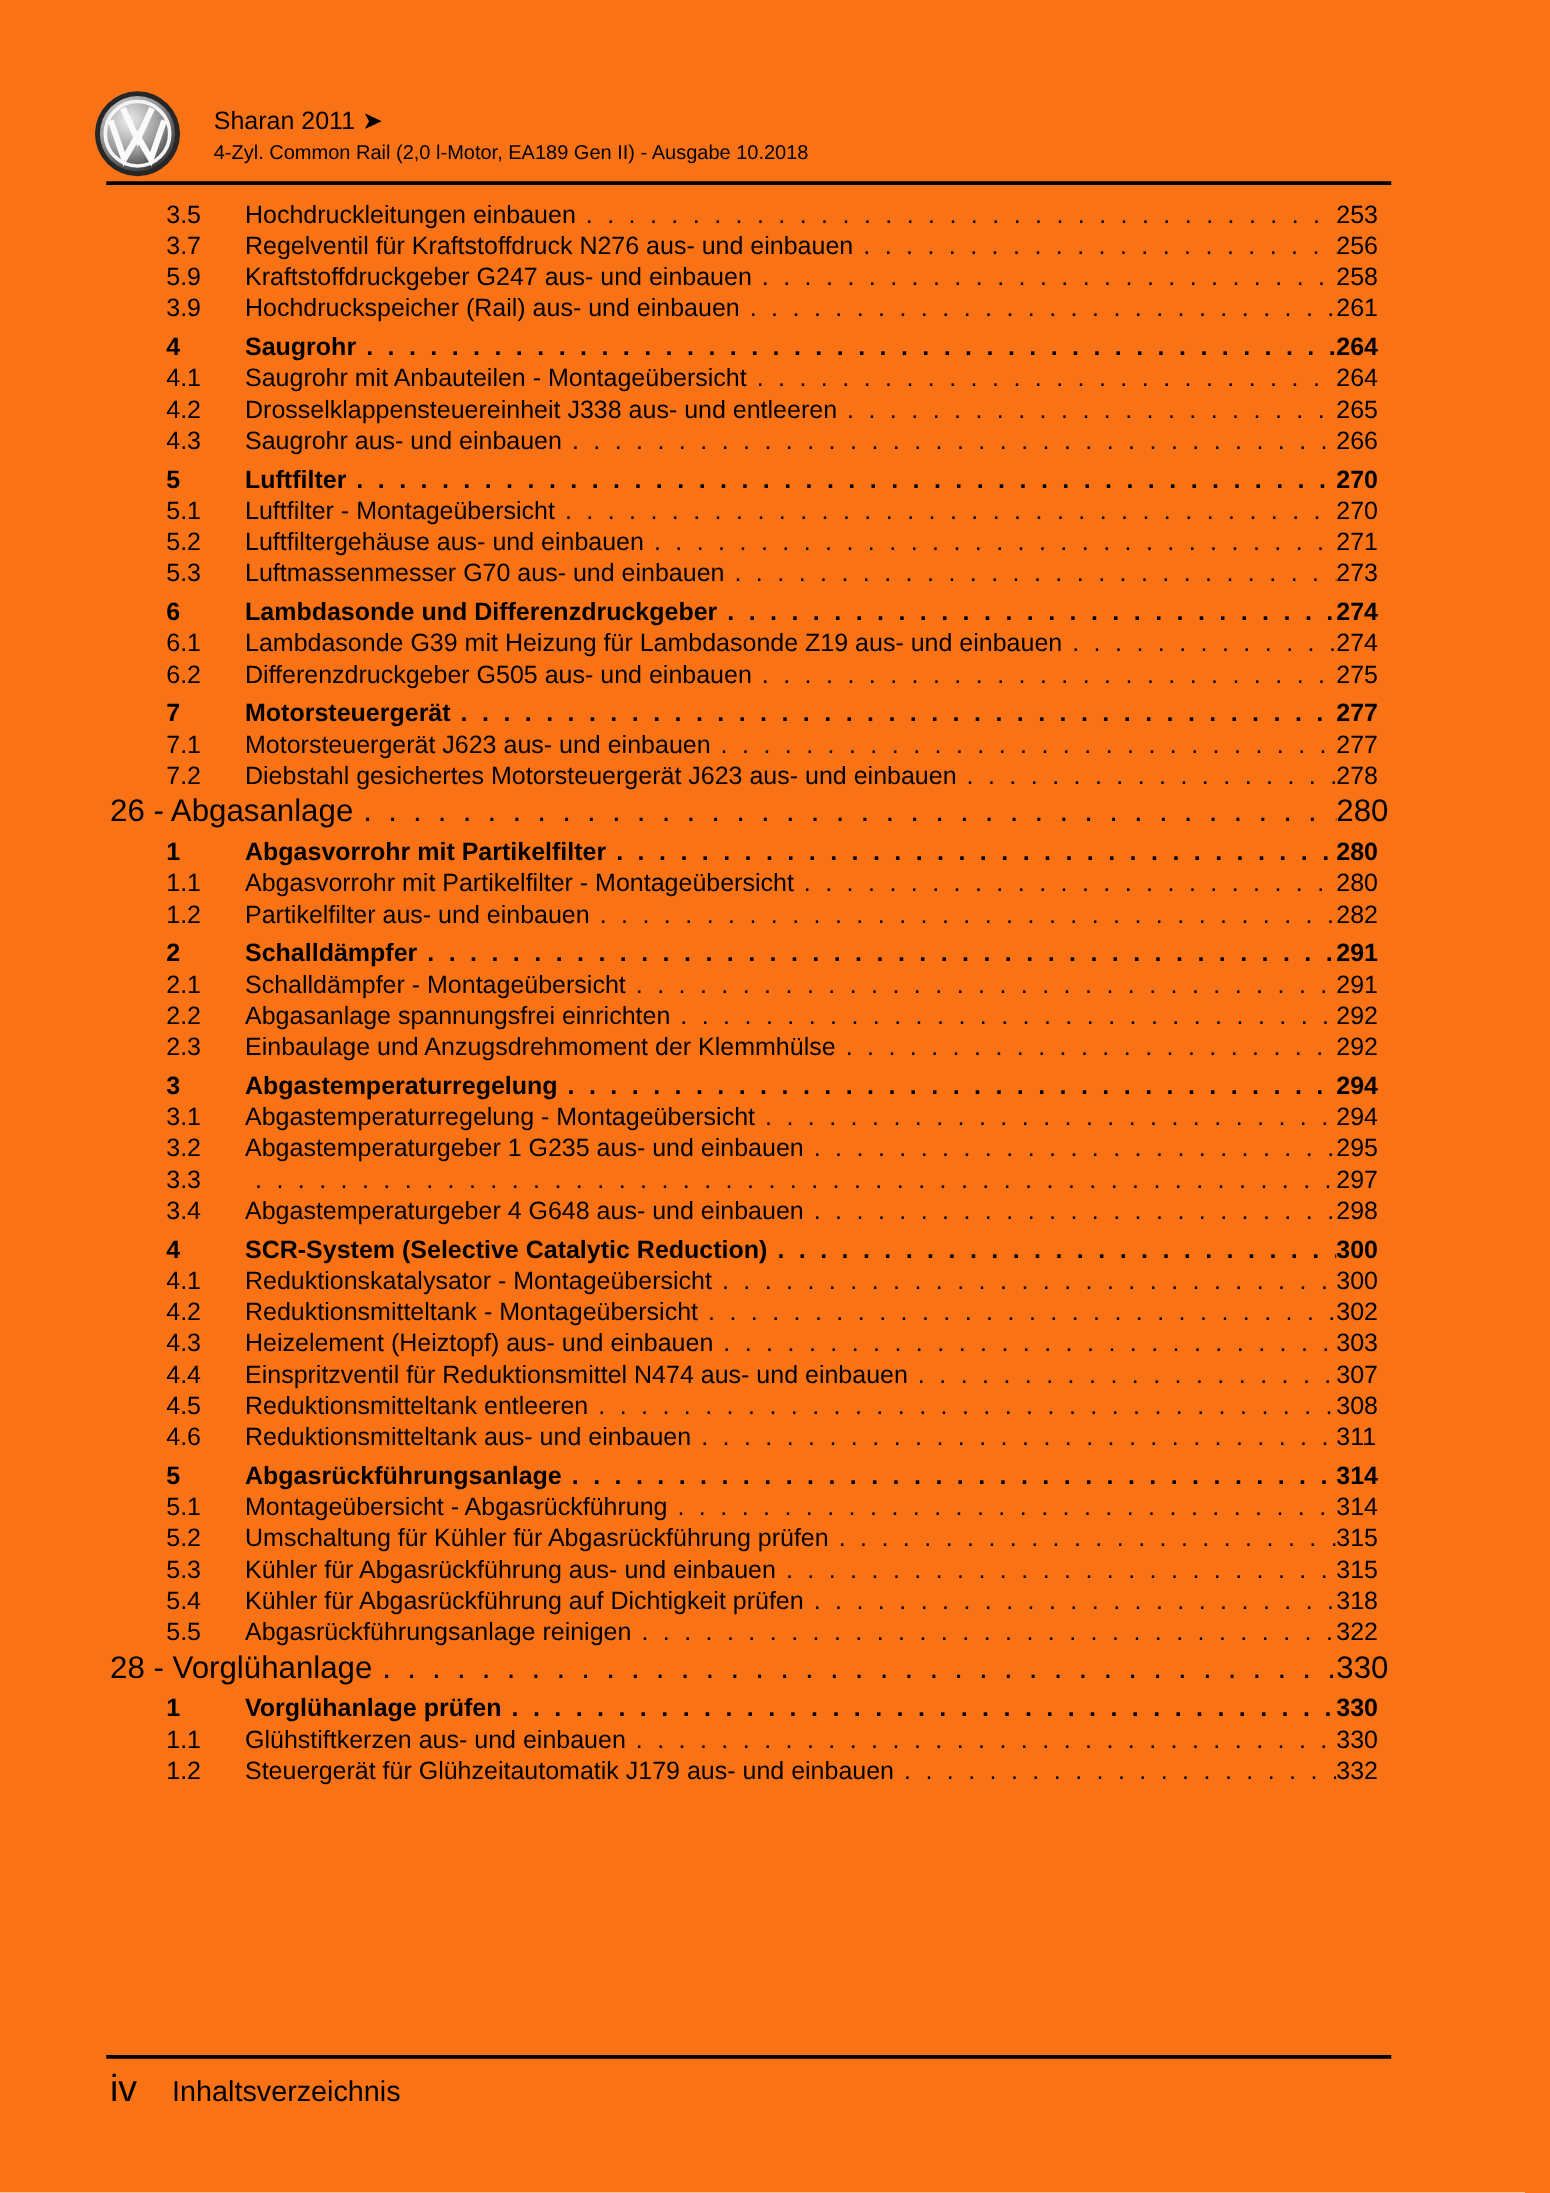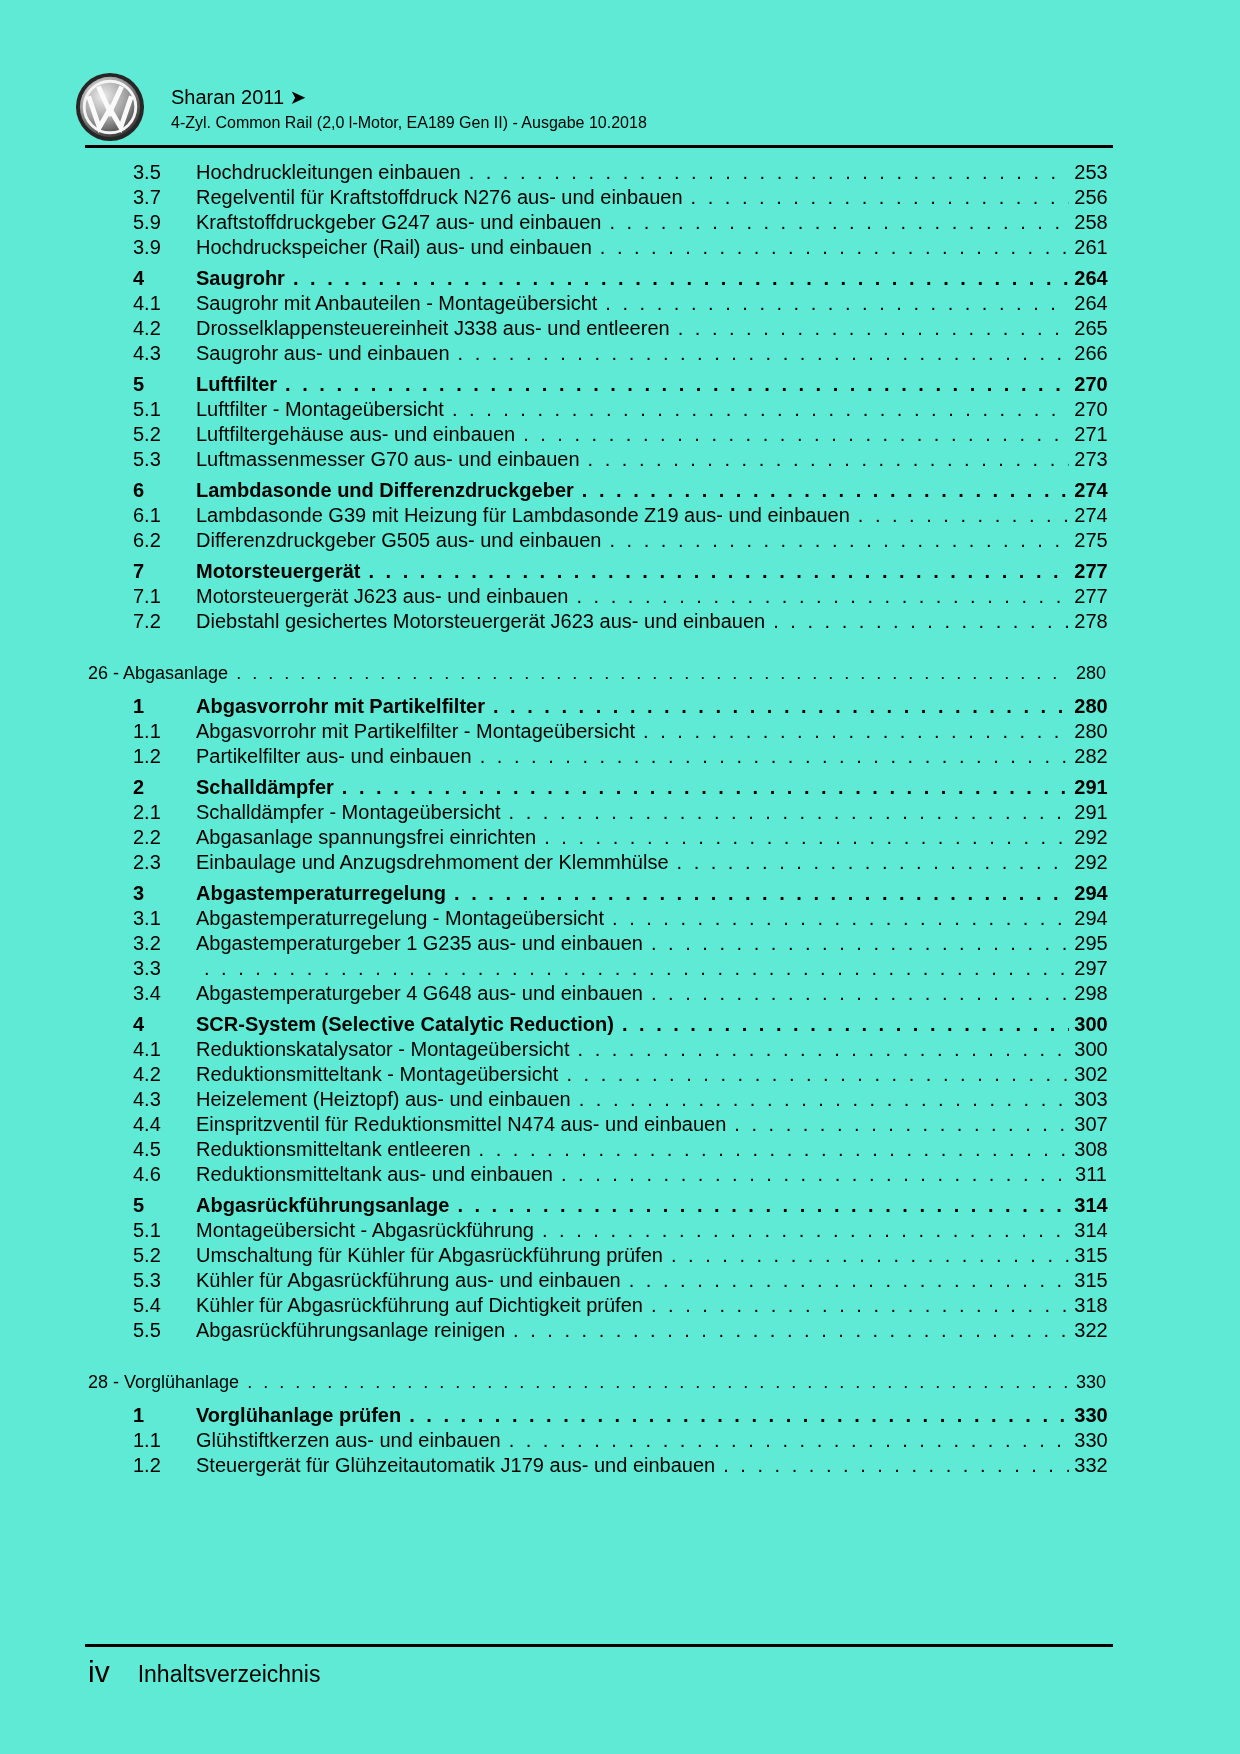--- a/index.html
+++ b/index.html
@@ -1,20 +1,20 @@
 <!DOCTYPE html>
 <html><head>
 <meta charset="utf-8">
 <style>
   html, body { margin: 0; padding: 0; background: #ffffff; }
   .page {
     position: relative;
     width: 1240px;
     height: 1754px;
-    background: #5eead4;
+    background: #f97316;
     color: #000000;
     font-family: "Liberation Sans", sans-serif;
     overflow: hidden;
   }
 
   
   .header { position: absolute; top: 72px; left: 75px; right: 127px; }
   .header-inner { display: flex; align-items: flex-start; }
   .logo-box { width: 70px; height: 70px; margin-right: 26px; flex: 0 0 auto; }
   .header-text { padding-top: 12px; }
@@ -31,34 +31,34 @@
     top: 160px;
     left: 88px;
     width: 1025px;
   }
   .toc-row { display: flex; align-items: baseline; line-height: 25px; font-size: 20px; }
   .toc-row .toc-num { flex: 0 0 63px; }
   .toc-row.item .toc-num, .toc-row.group .toc-num { margin-left: 45px; }
   .toc-row .toc-title { white-space: nowrap; }
   .toc-row.group { font-weight: bold; margin-top: 6px; }
   .toc-row.chapter {
-    font-size: 18px; line-height: 30px; margin-top: 24px; margin-bottom: 6px;
+    font-size: 25px; line-height: 30px; margin-bottom: 6px;
   }
   .leader {
     flex: 1 1 auto;
     overflow: hidden;
     white-space: nowrap;
     padding: 0 6px 0 8px;
     letter-spacing: 3px;
     min-width: 20px;
   }
   .leader::after {
     content: ". . . . . . . . . . . . . . . . . . . . . . . . . . . . . . . . . . . . . . . . . . . . . . . . . . . . . . . . . . . . . . . . . . . . . . . . . . . . . . . . . . . . . . . . . . . . . . . . . . . . . . . . . . . . . . . . . . . .";
   }
-  .toc-page { flex: 0 0 auto; text-align: center; min-width: 44px; }
+  .toc-page { flex: 0 0 auto; text-align: left; min-width: 44px; }
 
   
   .footer-rule {
     position: absolute; top: 1644px; left: 85px; width: 1028px;
     border: 0; border-top: 3px solid #000; margin: 0;
   }
   .footer { position: absolute; top: 1655px; left: 88px; width: 1025px; display: flex; align-items: baseline; }
   .footer-pagenum { font-size: 30px; line-height: 34px; }
   .footer-label { font-size: 23px; margin-left: 28px; text-align: right; }
 </style>

